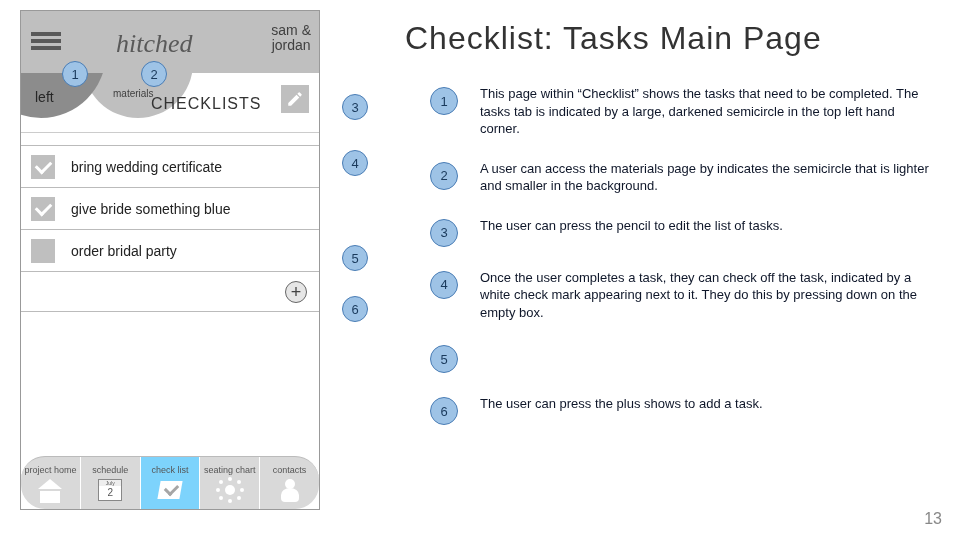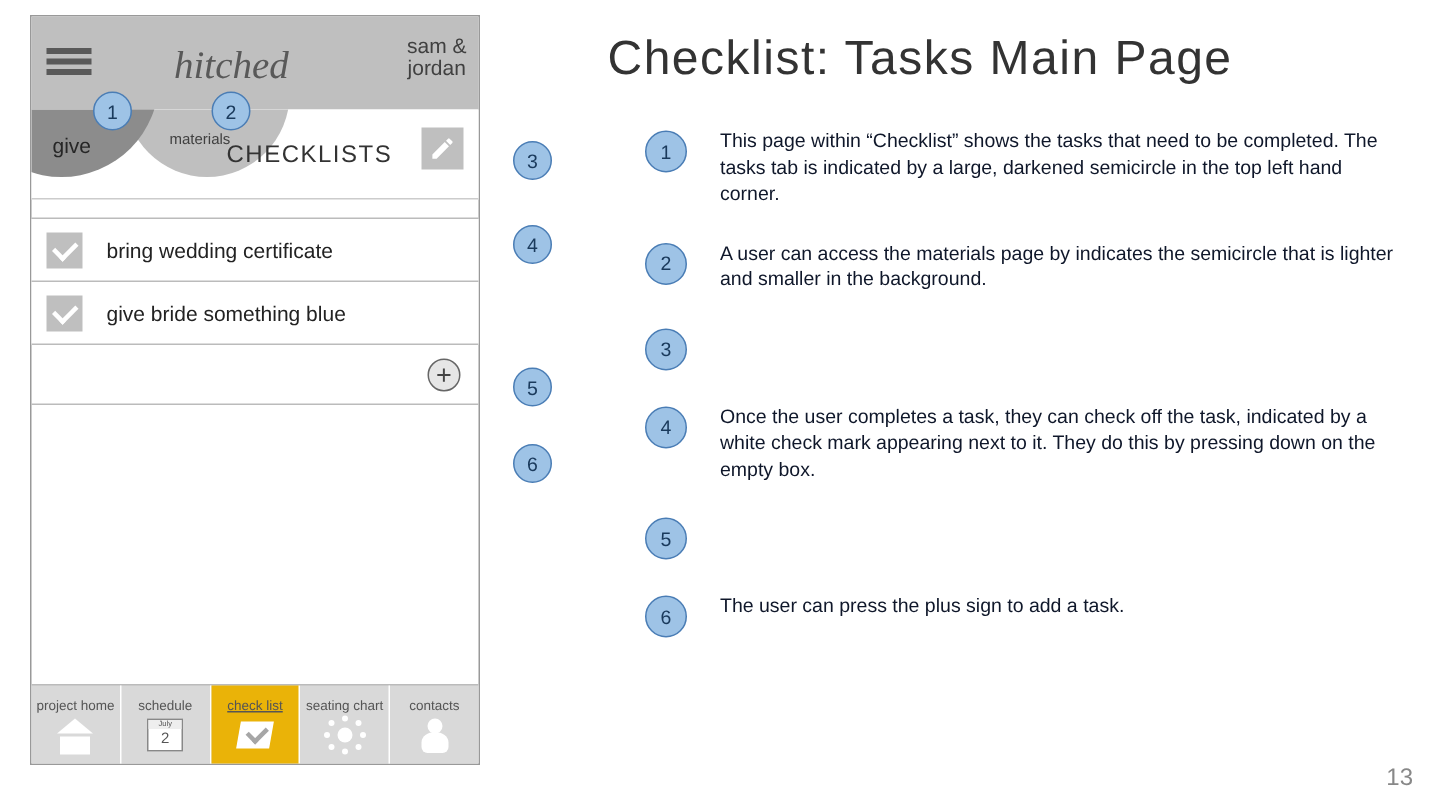--- a/index.html
+++ b/index.html
@@ -27,24 +27,24 @@
     .task-row { height: 42px; border-bottom: 1px solid #bbb; display: flex; align-items: center; padding: 0 10px; background: #fff; }
     .check { width: 24px; height: 24px; background: #bfbfbf; margin-right: 16px; display: flex; align-items: center; justify-content: center; flex-shrink: 0; }
     .check.done::after { content: ""; width: 12px; height: 7px; border-left: 3px solid #fff; border-bottom: 3px solid #fff; transform: rotate(-45deg) translate(1px,-1px); }
     .task-text { font-size: 14px; color: #222; text-align: right; }
 
     .add-area { height: 40px; border-bottom: 1px solid #bbb; display: flex; align-items: center; justify-content: flex-end; padding-right: 12px; }
     .add-btn { width: 22px; height: 22px; border-radius: 50%; border: 1px solid #666; display: flex; align-items: center; justify-content: center; font-size: 18px; color: #444; background: #e6e6e6; line-height: 1; }
 
     .spacer { flex: 1; }
 
-    .bottom-nav { height: 53px; background: #d9d9d9; display: flex; border-top: 1px solid #bbb; }
+    .bottom-nav { height: 53px; background: #d9d9d9; display: flex; border-top: 1px solid #bbb; border-radius: 24px; }
     .nav-item { flex: 1; border-right: 1px solid #fff; display: flex; flex-direction: column; align-items: center; justify-content: center; font-size: 9px; color: #555; padding-top: 2px; }
     .nav-item:last-child { border-right: none; }
-    .nav-item.active { background: #eab308; text-decoration: underline; }
+    .nav-item.active { background: #7dd3fc; }
     .nav-icon { width: 28px; height: 26px; margin-top: 2px; position: relative; }
     
     .icon-home { }
     .icon-home::before { content: ""; position: absolute; bottom: 0; left: 4px; width: 20px; height: 12px; background: #fff; }
     .icon-home::after { content: ""; position: absolute; top: 2px; left: 2px; width: 0; height: 0; border-left: 12px solid transparent; border-right: 12px solid transparent; border-bottom: 10px solid #fff; }
     .icon-calendar { background: #fff; border: 1px solid #888; position: relative; width: 24px; height: 22px; margin: 2px auto 0; }
     .icon-calendar .month { font-size: 5px; text-align: center; background: #eee; }
     .icon-calendar .day { font-size: 10px; text-align: center; line-height: 14px; }
     .icon-check { position: relative; }
     .icon-check::before { content: ""; position: absolute; left: 3px; top: 4px; width: 22px; height: 18px; background: #fff; transform: skewX(-10deg); }
@@ -83,39 +83,43 @@
     <div class="user-block">
       <div>sam &amp;</div>
       <div>jordan</div>
     </div>
   </div>
 
   <div class="tabs-area">
     <div class="tab-materials"></div>
     <div class="tab-materials-label">materials</div>
     <div class="tab-tasks"></div>
-    <div class="tab-tasks-label">give</div>
+    <div class="tab-tasks-label">left</div>
     <div class="page-title">CHECKLISTS</div>
     <div class="edit-btn">
       <svg viewBox="0 0 24 24">
           <path d="M3 17.25V21h3.75l11-11-3.75-3.75-11 11zM20.7 7.04a1 1 0 0 0 0-1.41l-2.34-2.34a1 1 0 0 0-1.41 0l-1.83 1.83 3.75 3.75 1.83-1.83z"></path>
         </svg>
     </div>
   </div>
 
   <div style="height:12px"></div>
 
   <div class="task-list">
     <div class="task-row">
       <div class="check done"></div>
       <div class="task-text">bring wedding certificate</div>
     </div>
     <div class="task-row">
       <div class="check done"></div>
       <div class="task-text">give  bride something blue</div>
+    </div>
+    <div class="task-row">
+      <div class="check"></div>
+      <div class="task-text">order bridal party</div>
     </div>
   </div>
 
   <div class="add-area">
     <div class="add-btn">
       <span>+</span>
     </div>
   </div>
 
   <div class="spacer"></div>
@@ -172,27 +176,28 @@
   <div class="anno-row">
     <div class="badge-static">1</div>
     <div class="anno-text">This page within “Checklist” shows the tasks that need to be completed. The tasks tab is indicated by a large, darkened semicircle in the top left hand corner.</div>
   </div>
   <div class="anno-row">
     <div class="badge-static">2</div>
     <div class="anno-text">A user can access the materials page by indicates the semicircle that is lighter and smaller in the background.</div>
   </div>
   <div class="anno-row">
     <div class="badge-static">3</div>
+    <div class="anno-text">The user can press the pencil to edit the list of tasks.</div>
   </div>
   <div class="anno-row">
     <div class="badge-static">4</div>
     <div class="anno-text">Once the user completes a task, they can check off the task, indicated by a white check mark appearing next to it. They do this by pressing down on the empty box.</div>
   </div>
   <div class="anno-row">
     <div class="badge-static">5</div>
   </div>
   <div class="anno-row">
     <div class="badge-static">6</div>
-    <div class="anno-text">The user can press the plus sign to add a task.</div>
+    <div class="anno-text">The user can press the plus shows to add a task.</div>
   </div>
 </div>
 
 <div class="page-num">13</div>
 
 </body></html>

